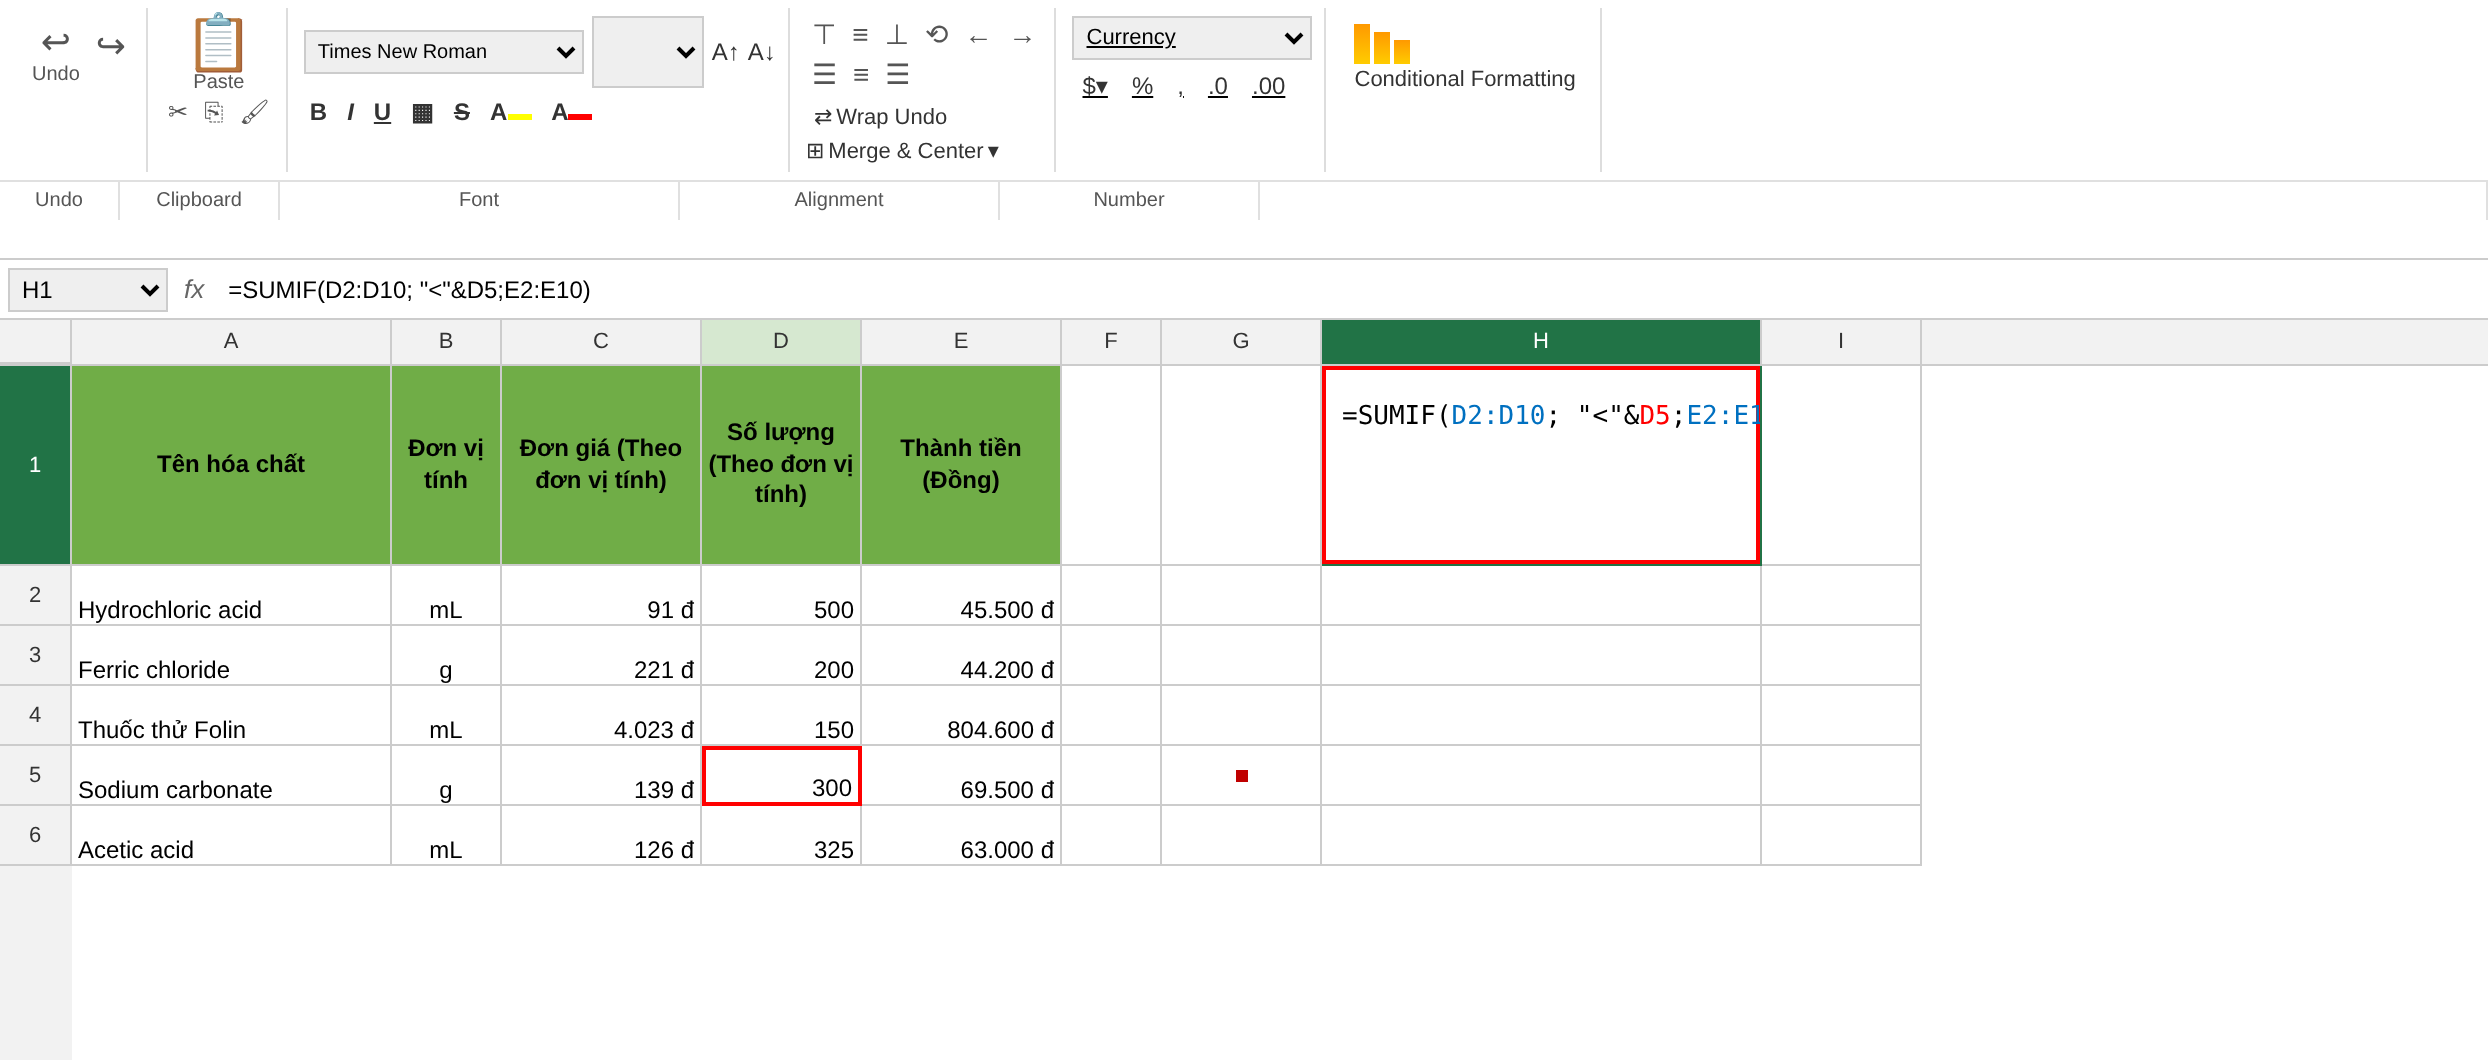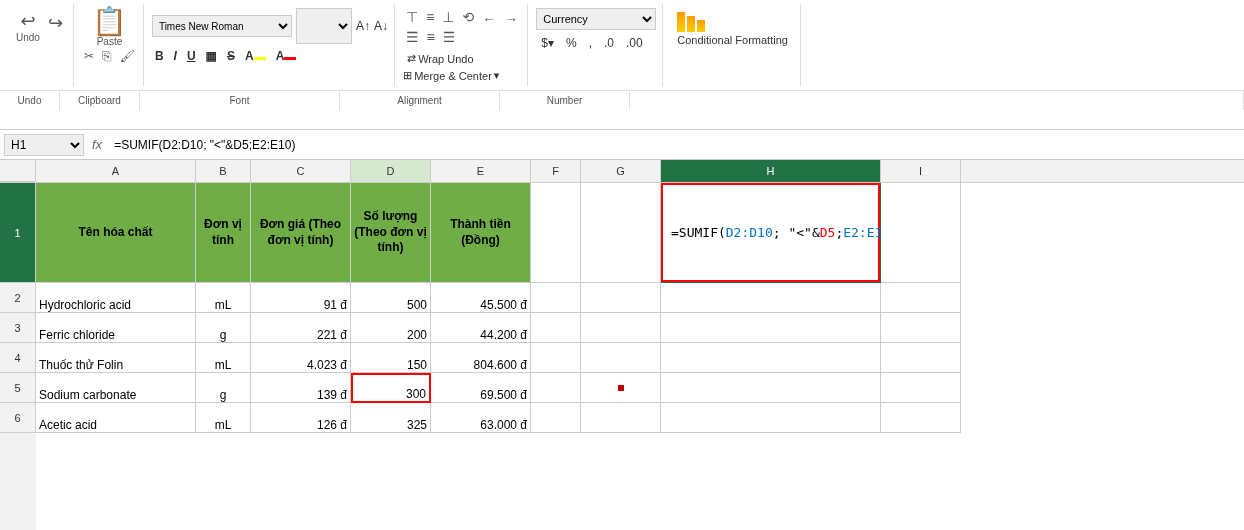--- a/index.html
+++ b/index.html
@@ -32,21 +32,21 @@
     .fmt-btn.strike { text-decoration: line-through; }
     .color-bar { display: inline-block; width: 12px; height: 3px; background: #ff0000; margin-top: 1px; }
     .fill-bar { display: inline-block; width: 12px; height: 3px; background: #ffff00; margin-top: 1px; }
 
     .align-section { display: flex; flex-direction: column; padding: 4px 6px; border-right: 1px solid #ddd; min-width: 120px; }
     .align-row { display: flex; gap: 2px; align-items: center; }
     .align-btn { font-size: 14px; background: none; border: none; cursor: pointer; padding: 1px 3px; color: #555; }
     .wrap-btn { font-size: 11px; background: none; border: none; cursor: pointer; padding: 1px 3px; color: #333; border: 1px solid transparent; display: flex; align-items: center; gap: 2px; }
     .merge-btn { font-size: 11px; background: none; border: none; cursor: pointer; color: #333; display: flex; align-items: center; gap: 2px; }
 
-    .number-section { display: flex; flex-direction: column; padding: 4px 6px; border-right: 1px solid #ddd; min-width: 130px; }
+    .number-section { display: flex; flex-direction: column; padding: 4px 6px; border-right: 1px solid #ddd; min-width: 130px; text-decoration: underline; }
     .number-dropdown { font-size: 11px; padding: 1px 2px; border: 1px solid #ccc; width: 120px; height: 22px; }
     .number-row { display: flex; gap: 2px; align-items: center; margin-top: 4px; }
     .num-btn { font-size: 12px; background: none; border: none; cursor: pointer; padding: 1px 4px; color: #333; border: 1px solid transparent; }
 
     .cond-section { display: flex; flex-direction: column; align-items: center; padding: 4px 8px; border-right: 1px solid #ddd; min-width: 100px; }
     .cond-btn { font-size: 11px; color: #333; cursor: pointer; text-align: right; padding: 4px; }
 
     
     .formula-bar { display: flex; align-items: center; height: 30px; border-bottom: 1px solid #ccc; padding: 0 4px; gap: 4px; }
     .cell-ref-select { border: 1px solid #ccc; width: 80px; height: 22px; font-size: 12px; padding: 1px 2px; }
@@ -279,21 +279,21 @@
         </div>
         <div class="cell w-e green-bg">
           <div class="header-cell-content">
             <span>Thành tiền (Đồng)</span>
           </div>
         </div>
         <div class="cell w-f"></div>
         <div class="cell w-g"></div>
 
         <div class="cell w-h selected-cell" style="position:relative; padding:0; align-items: stretch;">
-          <div class="formula-box" style="position:relative; border: 2px solid #ff0000; flex:1; display:flex; align-items:center; padding: 5px 8px;">
+          <div class="formula-box" style="position:relative; border: 2px solid #ff0000; flex:1; display:flex; align-items:flex-start; padding: 16px 8px;">
             <span style="color:#000; font-family: Consolas, monospace; font-size:13px;">=SUMIF(</span>
               <span style="color:#0070c0; font-family: Consolas, monospace; font-size:13px;">D2:D10</span>
               <span style="color:#000; font-family: Consolas, monospace; font-size:13px;">; "&lt;"&amp;</span>
               <span style="color:#ff0000; font-family: Consolas, monospace; font-size:13px;">D5</span>
               <span style="color:#000; font-family: Consolas, monospace; font-size:13px;">;</span>
               <span style="color:#0070c0; font-family: Consolas, monospace; font-size:13px;">E2:E10</span>
           </div>
         </div>
         <div class="cell w-i"></div>
       </div>

